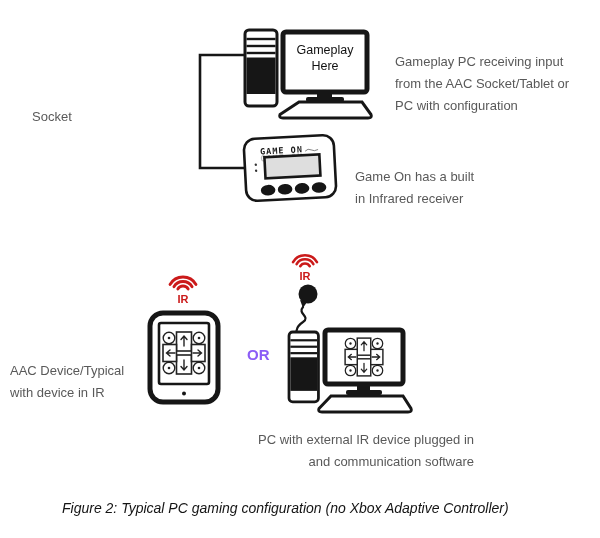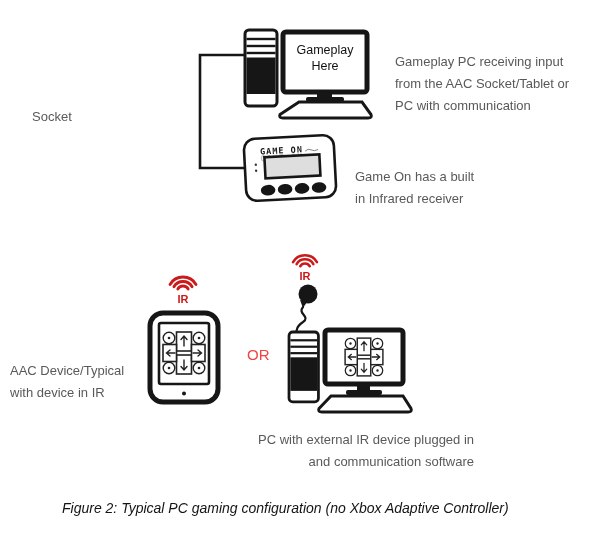--- a/index.html
+++ b/index.html
@@ -7,21 +7,21 @@
     position:relative; width:600px; height:538px; background:#ffffff;
     font-family:"Liberation Sans", sans-serif; overflow:hidden;
   }
   .diagram-svg { position:absolute; left:0; top:0; }
   .label {
     position:absolute; color:var(--label-gray,#595959);
     font-size:13px; line-height:22px; white-space:nowrap;margin-top:20px;
   }
   .or-label {
     position:absolute; left:247px; top:346px; font-size:15px;
-    font-weight:normal; color:#ef4444;
+    font-weight:bold; color:#8b5cf6;
   }
   .caption {
     position:absolute; left:62px; top:500px; font-style:italic;
     font-size:14px; color:#141414; white-space:nowrap;
   }
   svg text { font-family:"Liberation Sans", sans-serif; }
   .ir-stroke { stroke:var(--ir-red,#cb1a1a); }
   .ir-text { fill:var(--ir-red,#cb1a1a); font-weight:bold; font-size:11px; text-anchor:middle; }
   .monitor-text { fill:#111; font-size:12.5px; text-anchor:middle; }
   .logo-text {
@@ -131,21 +131,21 @@
     <use href="#tower" transform="translate(289,332) scale(0.92)"></use>
   </svg>
 
   <div class="label" style="left:32px; top:86px;">
     <div>Socket</div>
   </div>
 
   <div class="label" style="left:395px; top:31px;">
     <div>Gameplay PC receiving input</div>
     <div>from the AAC Socket/Tablet or</div>
-    <div>PC with communication</div>
+    <div>PC with configuration</div>
   </div>
 
   <div class="label" style="left:355px; top:146px;">
     <div>Game On has a built</div>
     <div>in Infrared receiver</div>
   </div>
 
   <div class="label" style="left:10px; top:340px;">
     <div>AAC Device/Typical</div>
     <div>with device in IR</div>

